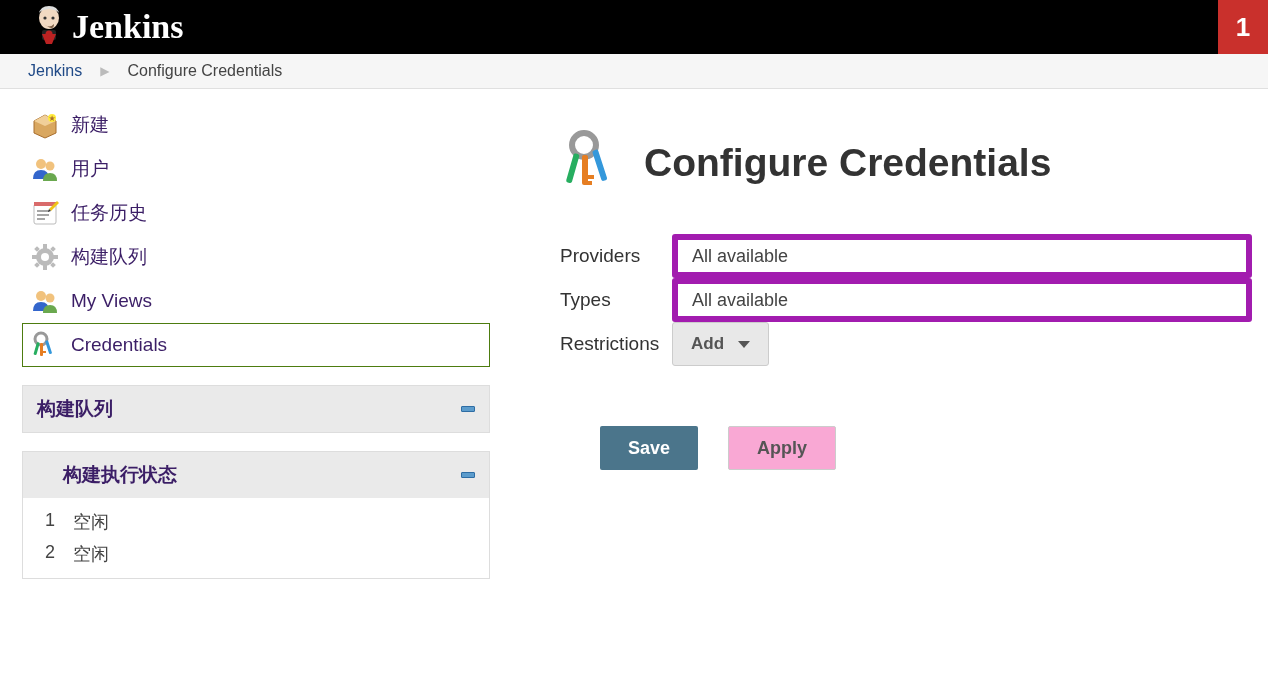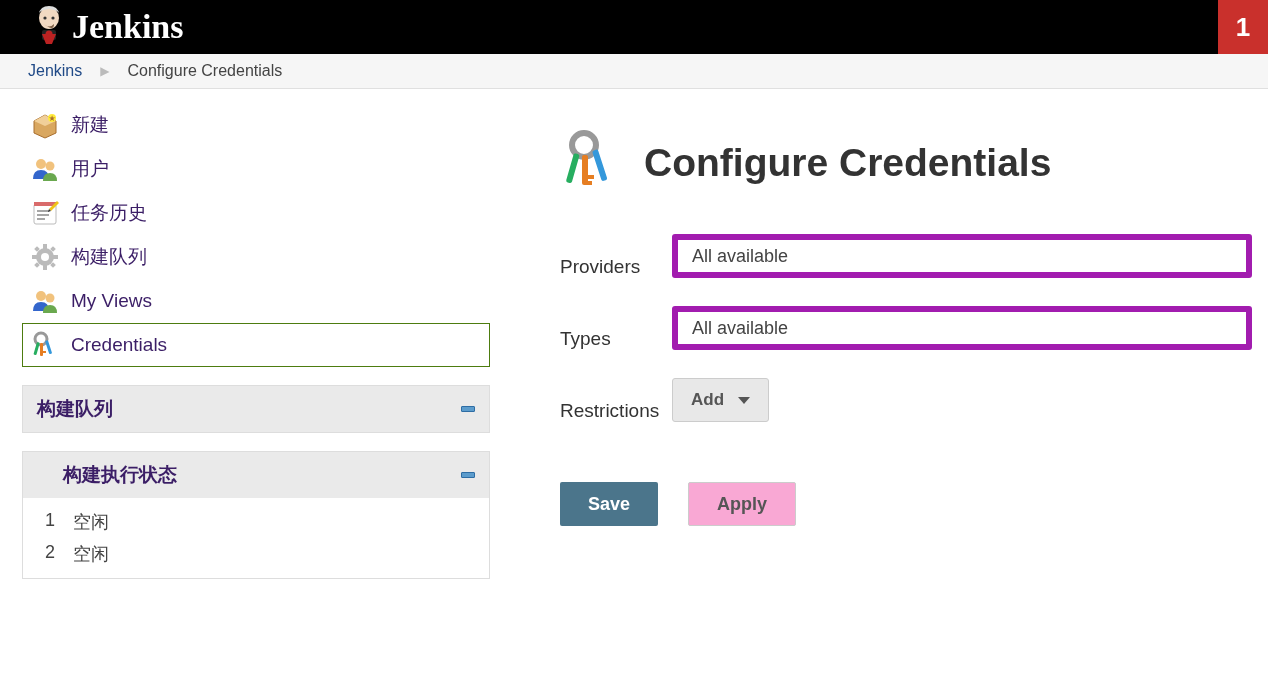--- a/index.html
+++ b/index.html
@@ -31,27 +31,27 @@
   .collapse-icon { width: 14px; height: 6px; background: #5c9ccc; border: 1px solid #2e6da4; border-radius: 1px; }
   .panel-body { padding: 8px 10px; font-size: 17px; color: #333; }
   .exec-row { display: flex; gap: 18px; padding: 4px 4px; font-size: 18px; color: #444; }
   .exec-row .num { width: 18px; text-align: right; }
 
   
   .main { flex: 1; padding: 40px 0 0 70px; }
   .page-title { display: flex; align-items: center; gap: 20px; margin-bottom: 38px; }
   .page-title h1 { font-size: 39px; font-weight: bold; color: #333; }
 
-  .form-row { display: flex; align-items: flex-end; margin-bottom: 28px; }
+  .form-row { display: flex; align-items: center; }
   .form-label { width: 112px; font-size: 19px; color: #333; }
   .text-input { height: 44px; flex: 1; max-width: 580px; border: 6px solid #a21caf; border-radius: 3px; font-size: 18px; padding: 0 14px; color: #444; background: #fff; }
   .add-btn { height: 44px; padding: 0 18px; background: #e8e8e8; border: 1px solid #ccc; border-radius: 3px; font-size: 17px; font-weight: bold; color: #555; display: inline-flex; align-items: center; gap: 14px; cursor: pointer; }
   .caret-down { width: 0; height: 0; border-left: 6px solid transparent; border-right: 6px solid transparent; border-top: 7px solid #555; }
 
-  .actions { margin-top: 60px; display: flex; gap: 30px; }
+  .actions { margin-top: 60px; display: flex; gap: 30px; margin-left: 40px; }
   .btn { height: 44px; padding: 0 28px; font-size: 18px; font-weight: bold; border: none; cursor: pointer; border-radius: 2px; }
   .btn-primary { background: #4b758b; color: #fff; }
   .btn-default { background: #f9a8d4; color: #555; border: 1px solid #ccc; }
 </style>
 </head>
 <body>
 
 <div class="header">
   <div class="logo">
     <span class="icon">

